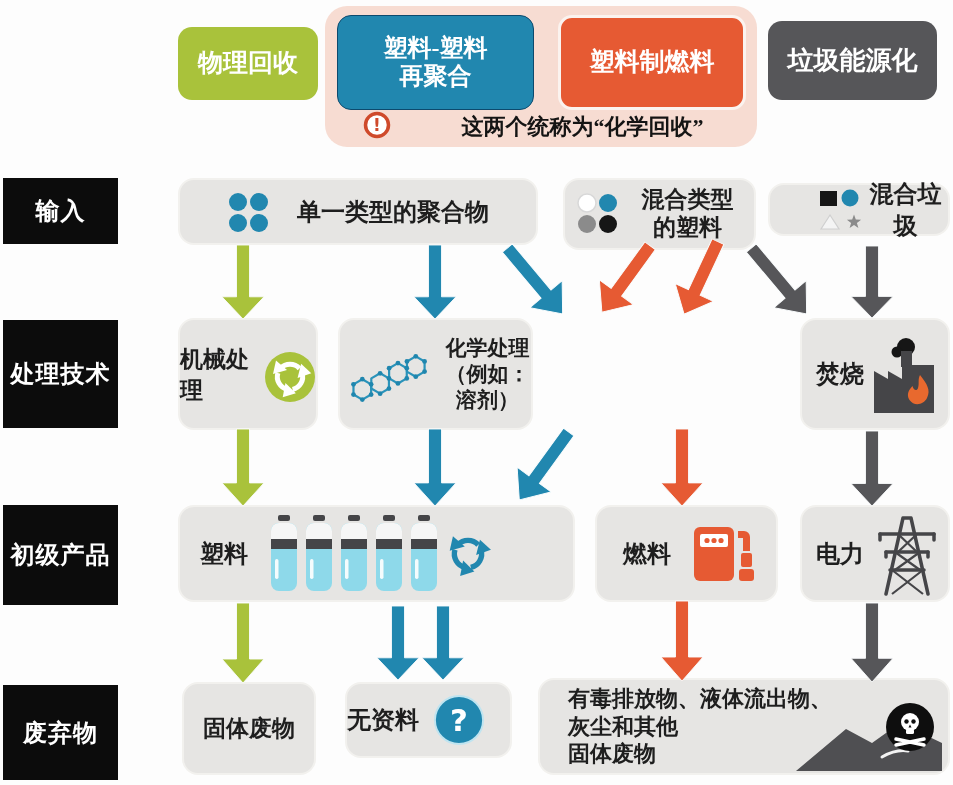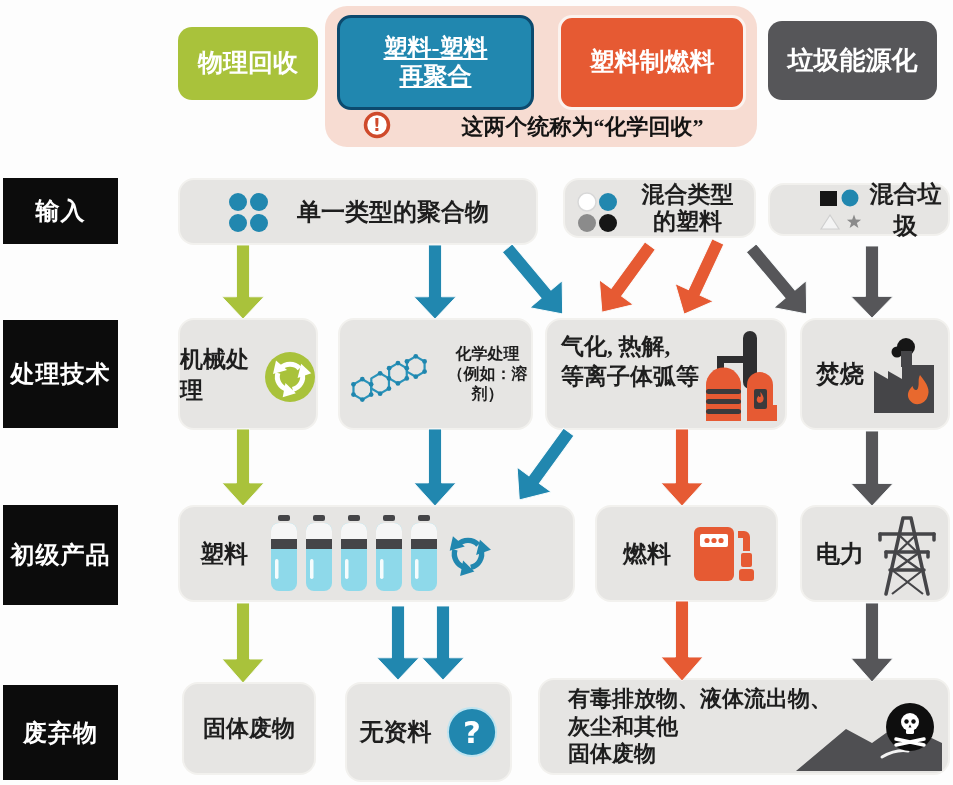--- a/index.html
+++ b/index.html
@@ -3,21 +3,21 @@
 <meta charset="utf-8">
 <style>
   html,body{margin:0;padding:0;background:#fff;}
   .canvas{position:relative;width:953px;height:785px;background:#fdfdfd;overflow:hidden;
           font-family:"Liberation Serif","DejaVu Serif",serif;font-weight:700;color:#1e1e1e;}
   
   .pinkwrap{position:absolute;left:325px;top:6px;width:432px;height:141px;background:#f7dcd2;border-radius:22px;}
   .method{position:absolute;border-radius:14px;display:flex;align-items:center;justify-content:center;
           color:#fff;text-align:center;font-size:25px;line-height:1.15;}
   .m-green{left:178px;top:27px;width:140px;height:73px;background:#a9c23b;}
-  .m-blue{left:337px;top:15px;width:197px;height:95px;background:#2187af;border:3px solid #0c4a6e;box-sizing:border-box;font-size:24px;text-decoration:underline;}
+  .m-blue{left:337px;top:15px;width:197px;height:95px;background:#2187af;border:1px solid #0c4a6e;box-sizing:border-box;font-size:24px;}
   .m-orange{left:558px;top:15px;width:188px;height:95px;background:#e65a33;border:3px solid #fbf3ef;box-sizing:border-box;}
   .m-dark{left:768px;top:21px;width:169px;height:79px;background:#565659;font-size:26px;}
   .note-icon{position:absolute;left:363px;top:111px;}
   .note-text{position:absolute;left:408px;top:112px;width:349px;text-align:center;font-size:22px;color:#141414;}
   
   .rowlabel{position:absolute;left:3px;width:115px;background:#0c0c0c;color:#fff;display:flex;
             align-items:center;justify-content:center;font-size:24px;letter-spacing:1px;}
   
   .node{position:absolute;background:#e6e5e3;border:2px solid #f2f1ee;box-sizing:border-box;border-radius:16px;
         display:flex;align-items:center;}
@@ -70,21 +70,21 @@
         <circle cx="12" cy="12" r="9"></circle>
             <circle cx="33" cy="12" r="9"></circle>
         <circle cx="12" cy="33" r="9"></circle>
             <circle cx="33" cy="33" r="9"></circle>
           </g>
         </svg>
     </span>
     <span class="lbl" style="flex:1;text-align:center;margin-right:20px;">单一类型的聚合物</span>
   </div>
 
-  <div class="node" style="left:563px;top:178px;width:193px;height:60px;align-items:flex-end;">
+  <div class="node" style="left:563px;top:178px;width:193px;height:72px;">
     <span style="margin-left:10px;display:flex;">
       <svg width="46" height="46" viewBox="0 0 46 46">
         <circle cx="12" cy="12" r="9" fill="#ffffff" stroke="#d8d8d8" stroke-width="1.5"></circle>
         <circle cx="33" cy="12" r="9" fill="#2187af"></circle>
         <circle cx="12" cy="33" r="9" fill="#8b8b8b"></circle>
         <circle cx="33" cy="33" r="9" fill="#161616"></circle>
         </svg>
     </span>
     <span class="lbl ml" style="flex:1;text-align:center;font-size:23px;line-height:1.2;">混合类型
 的塑料</span>
@@ -143,45 +143,24 @@
             <circle cx="59" cy="43" r="2.8"></circle>
             <circle cx="48.6" cy="25" r="2.8"></circle>
           <circle cx="80" cy="11" r="2.8"></circle>
             <circle cx="90.4" cy="17" r="2.8"></circle>
             <circle cx="90.4" cy="29" r="2.8"></circle>
           <circle cx="80" cy="35" r="2.8"></circle>
             <circle cx="69.6" cy="17" r="2.8"></circle>
         </g>
       </svg>
     </span>
-    <span class="lbl ml" style="font-size:16px;line-height:1.25;text-align:center;">化学处理
+    <span class="lbl ml" style="font-size:21px;line-height:1.25;text-align:center;">化学处理
 （例如：溶剂）</span>
   </div>
 
-  <div class="node" style="left:545px;top:318px;width:242px;height:112px;">
-    <span class="lbl ml" style="flex:1;font-size:23px;line-height:1.3;padding-left:14px;align-self:flex-start;margin-top:12px;">气化, 热解,
-等离子体弧等</span>
-    <span style="display:flex;align-self:flex-end;margin:0 8px 5px 0;">
-      <svg width="78" height="94" viewBox="0 0 78 94">
-        <rect x="44" y="2" width="14" height="58" rx="7" fill="#2e2e30"></rect>
-        <rect x="18" y="27" width="30" height="7" fill="#2e2e30"></rect>
-        <rect x="18" y="27" width="7" height="16" fill="#2e2e30"></rect>
-        <path d="M7 92 V56 a17.5 17.5 0 0 1 35 0 V92 Z" fill="#e65a33"></path>
-        <g fill="#3a3a3c">
-          <rect x="7" y="60" width="35" height="5" rx="2.5"></rect>
-          <rect x="7" y="70" width="35" height="5" rx="2.5"></rect>
-          <rect x="7" y="80" width="35" height="5" rx="2.5"></rect>
-        </g>
-        <path d="M48 92 V56 a13 13 0 0 1 26 0 V92 Z" fill="#e65a33"></path>
-        <rect x="55" y="60" width="13" height="20" rx="2" fill="#3a3a3c"></rect>
-        <path d="M61.5 63 c2.5 3.5 4 6 2.5 9 c-1.2 2.3 -5 2.6 -6 0 c-0.8 -2.2 0.5 -4 1.6 -5.2 c0.4 1.5 1.6 1.7 2 0.6 c0.5 -1.4 -0.4 -2.6 -0.1 -4.4 z" fill="#e65a33"></path>
-        <rect x="72" y="76" width="6" height="16" fill="#e65a33"></rect>
-      </svg>
-    </span>
-  </div>
 
   <div class="node" style="left:800px;top:318px;width:150px;height:112px;">
     <span class="lbl" style="padding-left:14px;">焚烧</span>
     <span style="display:flex;margin-left:auto;margin-right:8px;">
       <svg width="72" height="78" viewBox="0 0 72 78">
         <circle cx="38" cy="12" r="9" fill="#161616"></circle>
           <circle cx="29" cy="17" r="5.5" fill="#161616"></circle>
         <rect x="33" y="16" width="11" height="16" fill="#454548"></rect>
         <path d="M6 78 V36 l14 8 V36 l14 8 V30 h32 V78 Z" fill="#454548"></path>
         <path d="M52 40 c7 9 11 15 7 23 c-3.5 7 -13 8.5 -17.5 2 c-3.5 -5.5 -0.5 -10.5 3 -14 c1 4.5 4.5 5.5 5.5 2 c1.6 -5 -0.5 -8 2 -13 z" fill="#e8692e"></path>
@@ -249,21 +228,21 @@
           <path d="M22 22 L41 40 M41 22 L22 40 M19 40 L44 58 M44 40 L19 58 M16 58 L47 82 M47 58 L16 82"></path>
         </g>
       </svg>
     </span>
   </div>
 
   <div class="node" style="left:182px;top:682px;width:134px;height:93px;justify-content:center;">
     <span class="lbl" style="font-size:23px;">固体废物</span>
   </div>
 
-  <div class="node" style="left:345px;top:682px;width:167px;height:100px;justify-content:center;">
+  <div class="node" style="left:345px;top:682px;width:167px;height:76px;justify-content:flex-start;">
     <span class="lbl">无资料</span>
     <span style="display:flex;margin-left:14px;">
       <svg width="52" height="52" viewBox="0 0 54 54">
         <circle cx="27" cy="27" r="25" fill="#2187af" stroke="#bfe4f0" stroke-width="2"></circle>
         <text x="27" y="38" text-anchor="middle" font-size="32" font-weight="bold" fill="#fff" font-family="'DejaVu Sans',sans-serif">?</text>
       </svg>
     </span>
   </div>
 
   <div class="node" style="left:538px;top:678px;width:412px;height:97px;">

